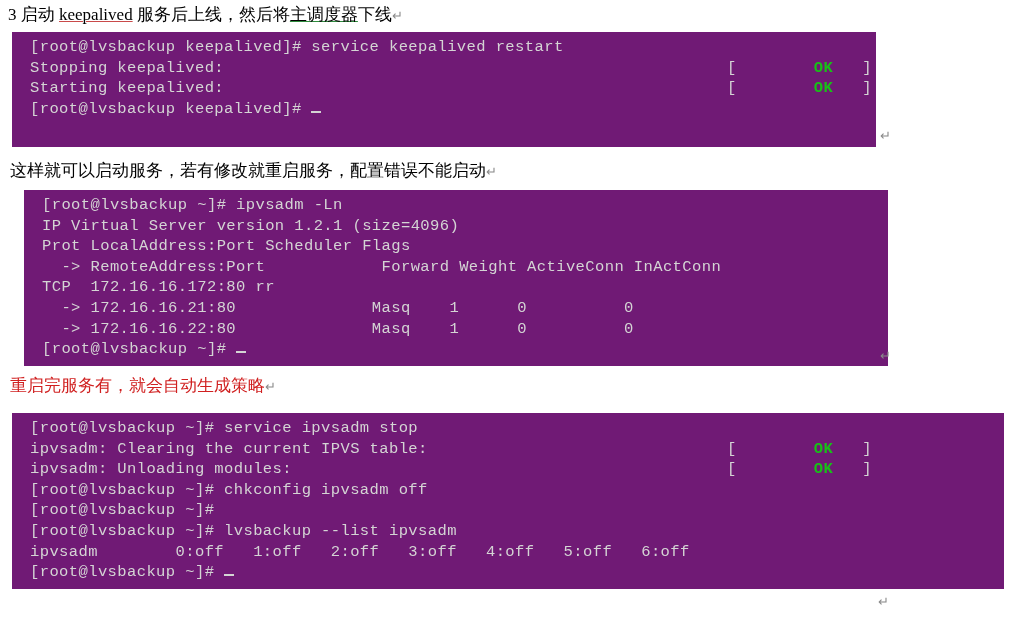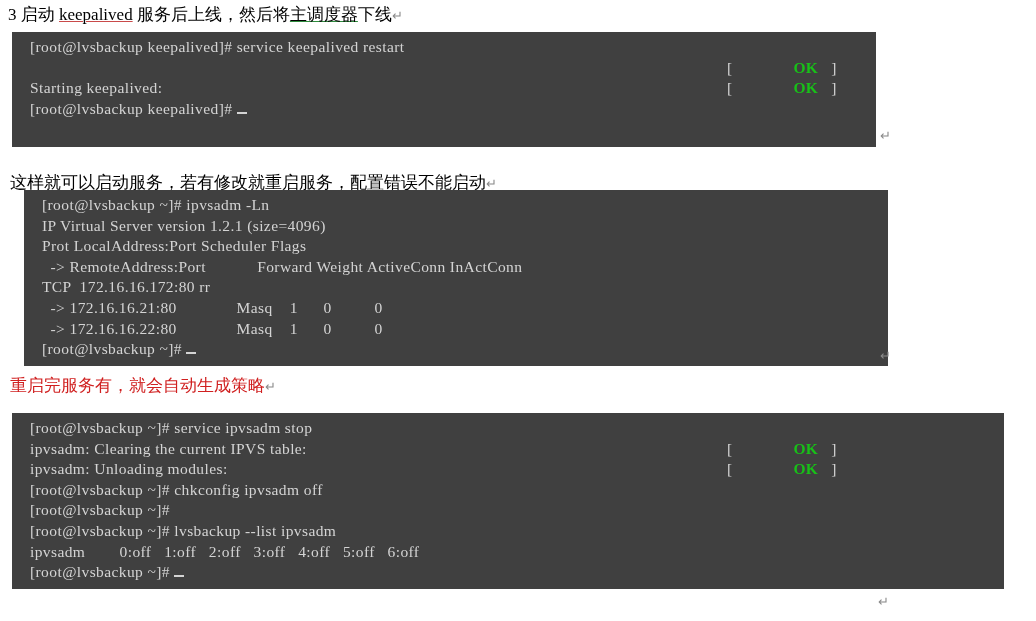--- a/index.html
+++ b/index.html
@@ -48,23 +48,23 @@
   }
   .pilcrow {
     color: #8a8a8a;
     font-size: 13px;
     font-family: "Liberation Sans", sans-serif;
   }
 
   
   .term {
     position: absolute;
-    background: #404040;
+    background: #701a75;
     color: #d4d4d4;
-    font-family: Liberation Serif, serif;
+    font-family: Liberation Mono, monospace;
     font-size: 15.5px;
     line-height: 20.6px;
     letter-spacing: 0.4px;
     box-sizing: border-box;
     overflow: hidden;
     padding: 5px 0 5px 0;
   }
   .term-line {
     white-space: pre;
     height: 20.6px;
@@ -97,27 +97,27 @@
 </style>
 </head>
 <body>
 
 <div class="doc">
 
   <div class="para" style="left:8px; top:4px;"><span>3</span><span> 启动 </span><span class="spell-underline">keepalived</span><span> 服务后上线，然后将</span><span class="grammar-underline">主调度器</span><span>下线</span><span class="pilcrow">↵</span></div>
 
   <div class="term" id="term-0" style="left:12px; top:32px; width:864px; height:115px;">
       <div class="term-line"><span>[root@lvsbackup keepalived]# service keepalived restart</span></div>
-      <div class="term-line"><span class="status" style="left: 715px;"><span class="brk">[</span>   <span class="ok">OK</span>   <span class="brk">]</span></span></div>
+      <div class="term-line"><span>Stopping keepalived:</span><span class="status" style="left: 715px;"><span class="brk">[</span>   <span class="ok">OK</span>   <span class="brk">]</span></span></div>
       <div class="term-line"><span>Starting keepalived:</span><span class="status" style="left: 715px;"><span class="brk">[</span>   <span class="ok">OK</span>   <span class="brk">]</span></span></div>
       <div class="term-line"><span>[root@lvsbackup keepalived]# </span><span class="cursor"></span></div>
     </div>
   <span class="term-pilcrow" style="left:880px; top:128px;">↵</span>
 
-  <div class="para" style="left:10px; top:160px;margin-top:12px;"><span>这样就可以启动服务，若有修改就重启服务，配置错误不能启动</span><span class="pilcrow">↵</span></div>
+  <div class="para" style="left:10px; top:160px;"><span>这样就可以启动服务，若有修改就重启服务，配置错误不能启动</span><span class="pilcrow">↵</span></div>
 
   <div class="term" id="term-1" style="left:24px; top:190px; width:864px; height:176px;">
       <div class="term-line"><span>[root@lvsbackup ~]# ipvsadm -Ln</span></div>
       <div class="term-line"><span>IP Virtual Server version 1.2.1 (size=4096)</span></div>
       <div class="term-line"><span>Prot LocalAddress:Port Scheduler Flags</span></div>
       <div class="term-line"><span>  -&gt; RemoteAddress:Port            Forward Weight ActiveConn InActConn</span></div>
       <div class="term-line"><span>TCP  172.16.16.172:80 rr</span></div>
       <div class="term-line"><span>  -&gt; 172.16.16.21:80              Masq    1      0          0</span></div>
       <div class="term-line"><span>  -&gt; 172.16.16.22:80              Masq    1      0          0</span></div>
       <div class="term-line"><span>[root@lvsbackup ~]# </span><span class="cursor"></span></div>

